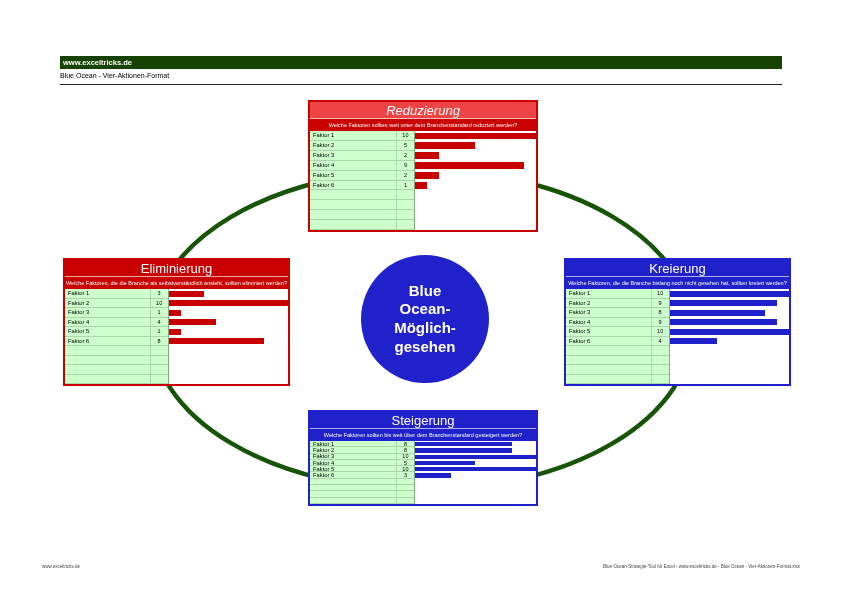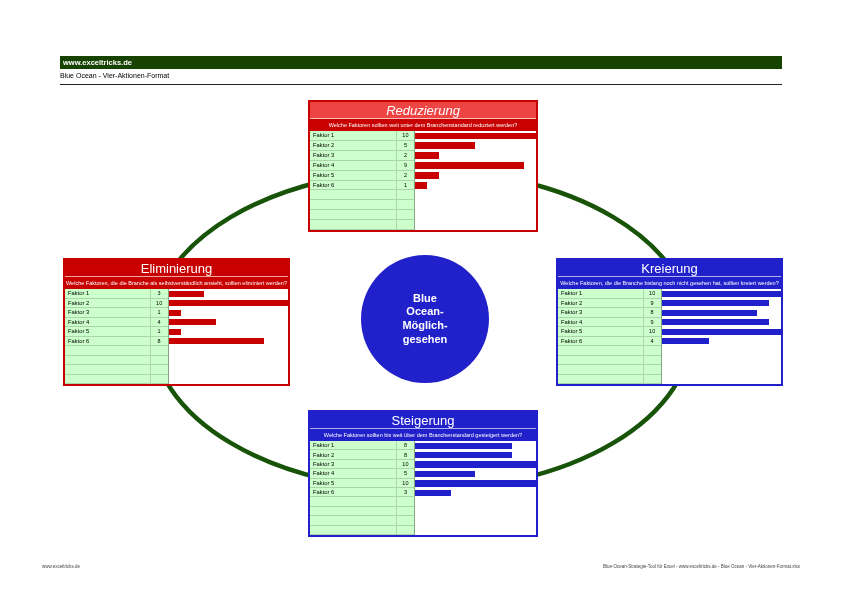--- a/index.html
+++ b/index.html
@@ -15,40 +15,40 @@
 
   
   .ring{position:absolute;left:0;top:0;}
 
   
   .panel{position:absolute;box-sizing:border-box;border:2px solid #000;background:#fff;
          display:flex;flex-direction:column;}
   .p-top{left:308px;top:100px;width:230px;height:132px;}
   .p-left{left:63px;top:258px;width:227px;height:128px;}
   .p-right{left:556px;top:258px;width:227px;height:128px;}
-  .p-bottom{left:308px;top:410px;width:230px;height:127px;}
+  .p-bottom{left:308px;top:410px;width:230px;height:96px;}
   .ptitle{color:#fff;text-align:center;font-size:13px;line-height:17px;height:17px;
           flex:0 0 17px;border-bottom:1px solid rgba(255,255,255,.65);box-sizing:border-box;}
   .pq{color:#fff;text-align:center;font-size:5.5px;line-height:12px;height:12px;flex:0 0 12px;
       white-space:nowrap;overflow:hidden;}
   .rows{flex:1;display:flex;flex-direction:column;}
   .row{flex:1;display:flex;min-height:0;}
   .cl{width:38%;background:#CCFFCC;box-sizing:border-box;border-bottom:1px solid #abd6ab;
       font-size:5.8px;color:#000;display:flex;align-items:center;padding-left:3px;}
   .cv{width:8%;background:#CCFFCC;box-sizing:border-box;border-bottom:1px solid #abd6ab;
       border-left:1px solid #abd6ab;font-size:5.5px;color:#000;display:flex;
       align-items:center;justify-content:center;}
   .cc{flex:1;box-sizing:border-box;border-left:1px solid #84a884;background:#fff;
       display:flex;align-items:center;}
   .bar{height:68%;}
 
   
   .circle{position:absolute;left:361px;top:255px;width:128px;height:128px;border-radius:50%;
           display:flex;flex-direction:column;align-items:center;justify-content:center;}
-  .circle span{display:block;color:#fff;font-size:11px;font-weight:bold;line-height:1.25;
+  .circle span{display:block;color:#fff;font-size:15px;font-weight:bold;line-height:1.25;
                text-align:center;}
 
   
   .foot{position:absolute;top:564px;font-size:4.5px;color:#444;}
   .foot-l{left:42px;}
   .foot-r{right:42px;text-align:right;}
 </style>
 </head>
 <body>
 
@@ -195,21 +195,21 @@
           <div class="cc"></div>
         </div>
         <div class="row">
           <div class="cl"></div>
           <div class="cv"></div>
           <div class="cc"></div>
         </div>
       </div>
   </div>
 
-  <div class="panel p-right" style="border-color: rgb(33, 33, 203);">
+  <div class="panel p-right" style="border-color: rgb(33, 33, 203); margin-left: 8px;">
     <div class="ptitle" style="background: rgb(33, 33, 203);">Kreierung</div>
     <div class="pq" style="background: rgb(33, 33, 203);">Welche Faktoren, die die Branche bislang noch nicht gesehen hat, sollten kreiert werden?</div>
     <div class="rows">
         <div class="row">
           <div class="cl">Faktor 1</div>
           <div class="cv">10</div>
           <div class="cc">
             <div class="bar" style="width: 100%; background: rgb(33, 33, 203);"></div>
           </div>
         </div>

